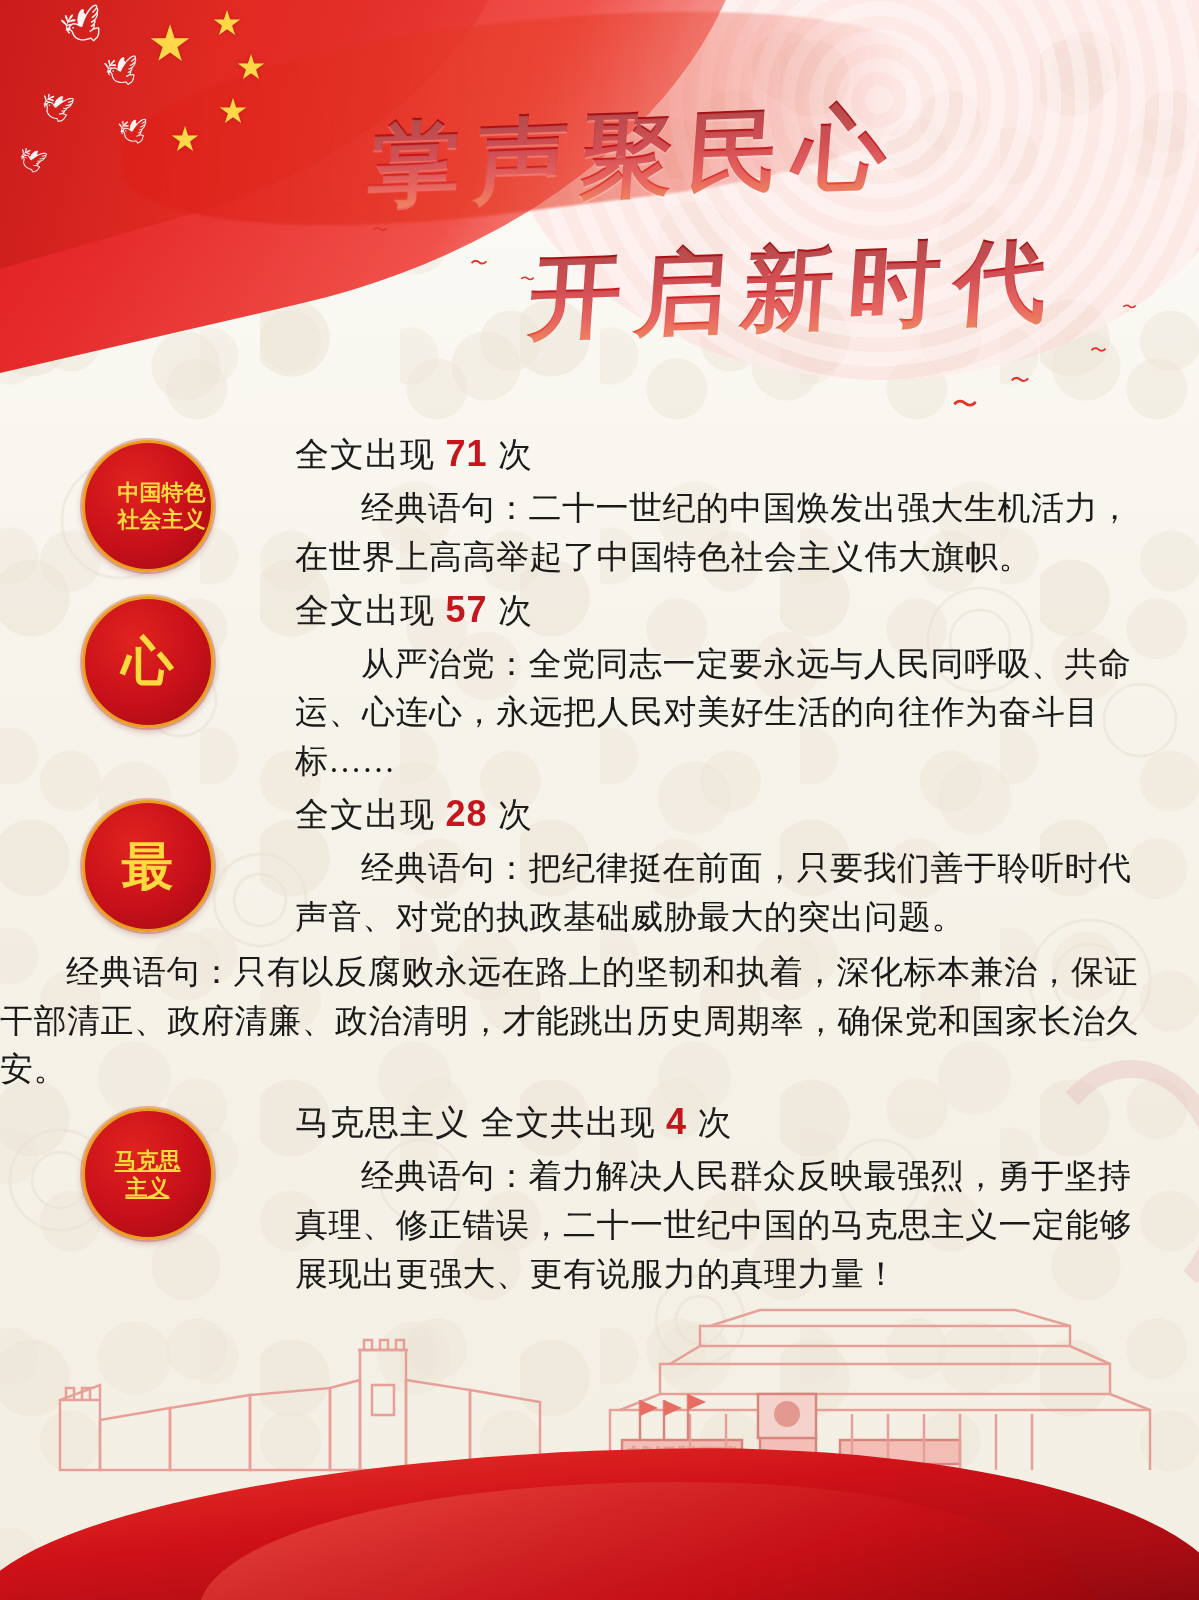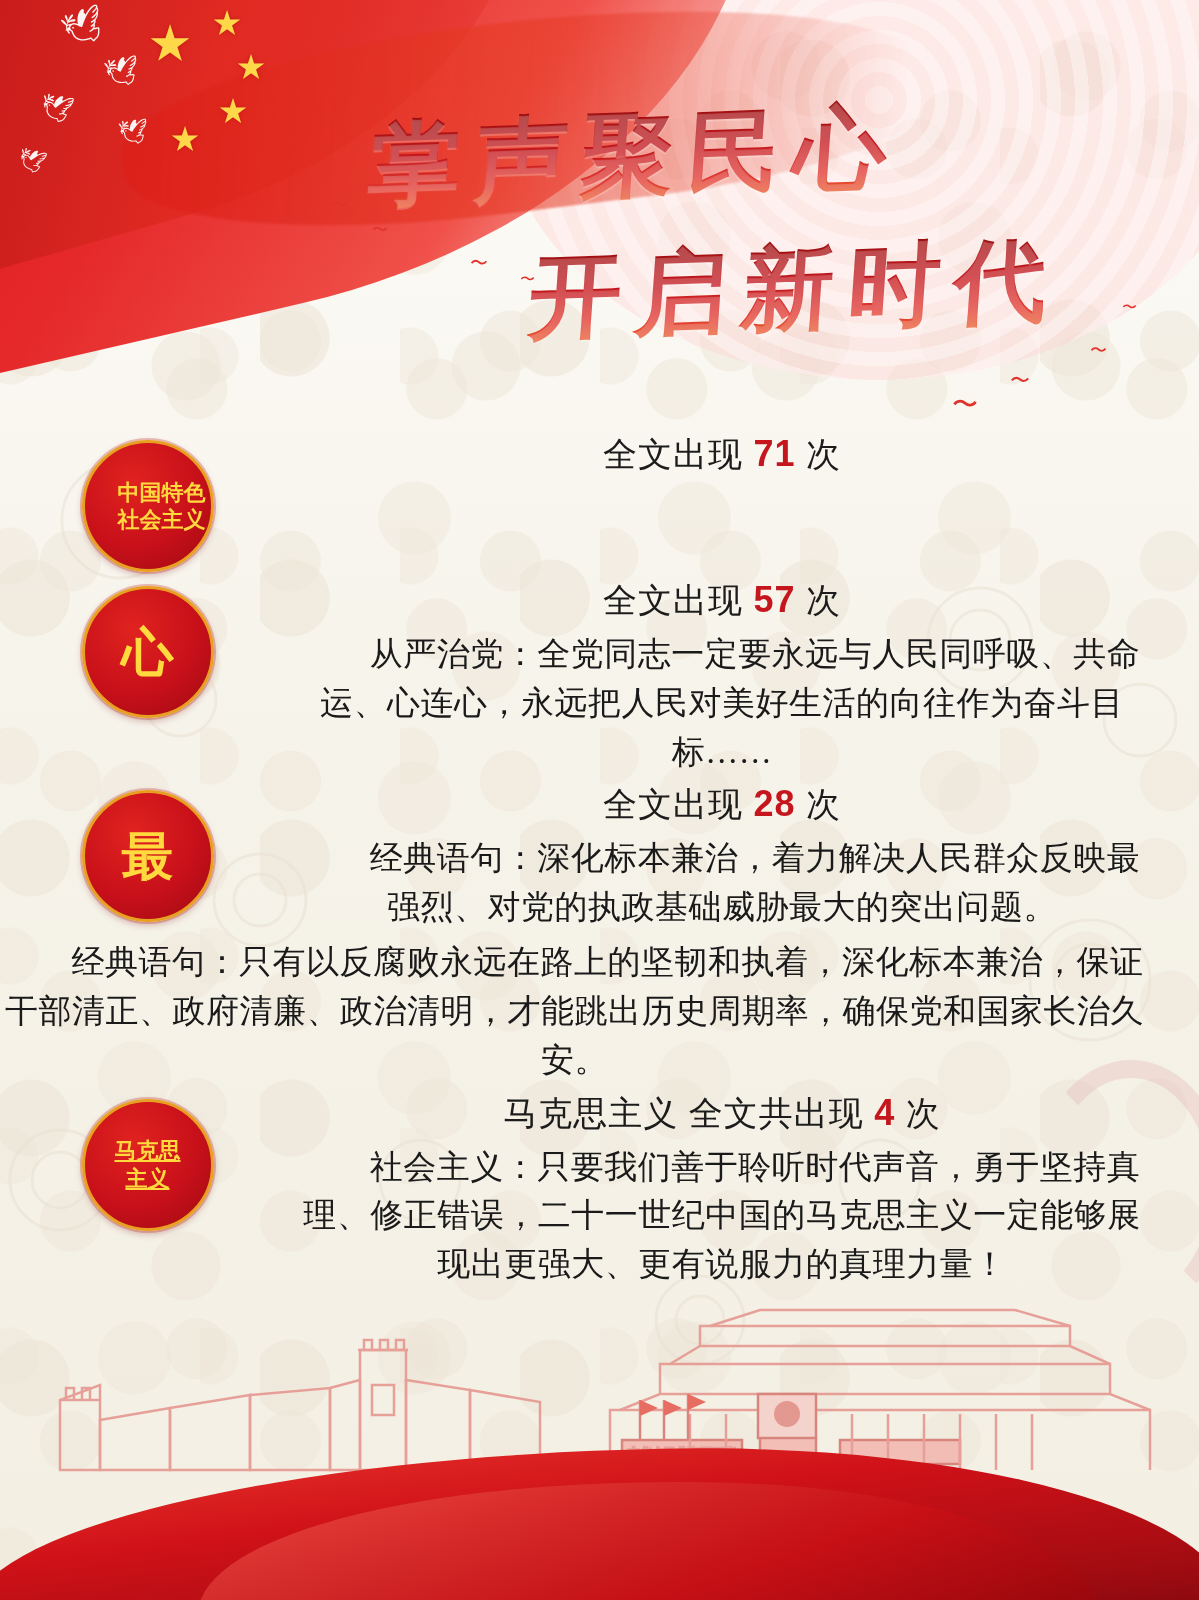--- a/index.html
+++ b/index.html
@@ -181,21 +181,20 @@
     font-family: "Liberation Sans", "DejaVu Sans", sans-serif;
     font-weight: bold;
     line-height: 1.25;
   }
   .badge.small-text { font-size: 22px; }
   .badge.big-text { font-size: 52px; }
 
   .text-col {
     flex: 1 1 auto;
     padding-right: 10px;
-    text-align: center;
   }
   .headline {
     font-size: 34px;
     color: #1c1c1c;
     font-family: "Liberation Sans", "DejaVu Sans", sans-serif;
     letter-spacing: 1px;
     margin-bottom: 6px;
     white-space: nowrap;
   }
   .headline .num {
@@ -332,20 +331,21 @@
 
     <div class="entry">
       <div class="badge-col">
         <div class="badge small-text">
           <span style="white-space:pre-line;margin-left:28px;">中国特色
 社会主义</span>
         </div>
       </div>
       <div class="text-col">
         <div class="headline"><span>全文出现 </span><span class="num">71</span><span> 次</span></div>
+        <div class="body">经典语句：二十一世纪的中国焕发出强大生机活力，在世界上高高举起了中国特色社会主义伟大旗帜。</div>
       </div>
     </div>
 
     <div class="entry">
       <div class="badge-col">
         <div class="badge big-text">
           <span style="white-space:pre-line;">心</span>
         </div>
       </div>
       <div class="text-col">
@@ -355,40 +355,40 @@
     </div>
 
     <div class="entry">
       <div class="badge-col">
         <div class="badge big-text">
           <span style="white-space:pre-line;">最</span>
         </div>
       </div>
       <div class="text-col">
         <div class="headline"><span>全文出现 </span><span class="num">28</span><span> 次</span></div>
-        <div class="body">经典语句：深化标本兼治，着力解决人民群众反映最强烈、对党的执政基础威胁最大的突出问题。</div>
+        <div class="body">经典语句：把纪律挺在前面，只要我们善于聆听时代声音、对党的执政基础威胁最大的突出问题。</div>
       </div>
     </div>
 
     <div class="entry">
       <div class="text-col">
         <div class="body">经典语句：只有以反腐败永远在路上的坚韧和执着，深化标本兼治，保证干部清正、政府清廉、政治清明，才能跳出历史周期率，确保党和国家长治久安。</div>
       </div>
     </div>
 
     <div class="entry">
       <div class="badge-col">
         <div class="badge small-text">
           <span style="white-space:pre-line;text-decoration:underline;">马克思
 主义</span>
         </div>
       </div>
       <div class="text-col">
         <div class="headline"><span>马克思主义  全文共出现 </span><span class="num">4</span><span> 次</span></div>
-        <div class="body">社会主义：只要我们善于聆听时代声音，勇于坚持真理、修正错误，二十一世纪中国的马克思主义一定能够展现出更强大、更有说服力的真理力量！</div>
+        <div class="body">经典语句：着力解决人民群众反映最强烈，勇于坚持真理、修正错误，二十一世纪中国的马克思主义一定能够展现出更强大、更有说服力的真理力量！</div>
       </div>
     </div>
 
   </div>
 
   <div class="bottom-deco">
 
     <svg class="skyline" viewBox="0 0 1199 190" preserveAspectRatio="none">
 
       <g fill="none" stroke="#e5938c" stroke-width="2.5">

